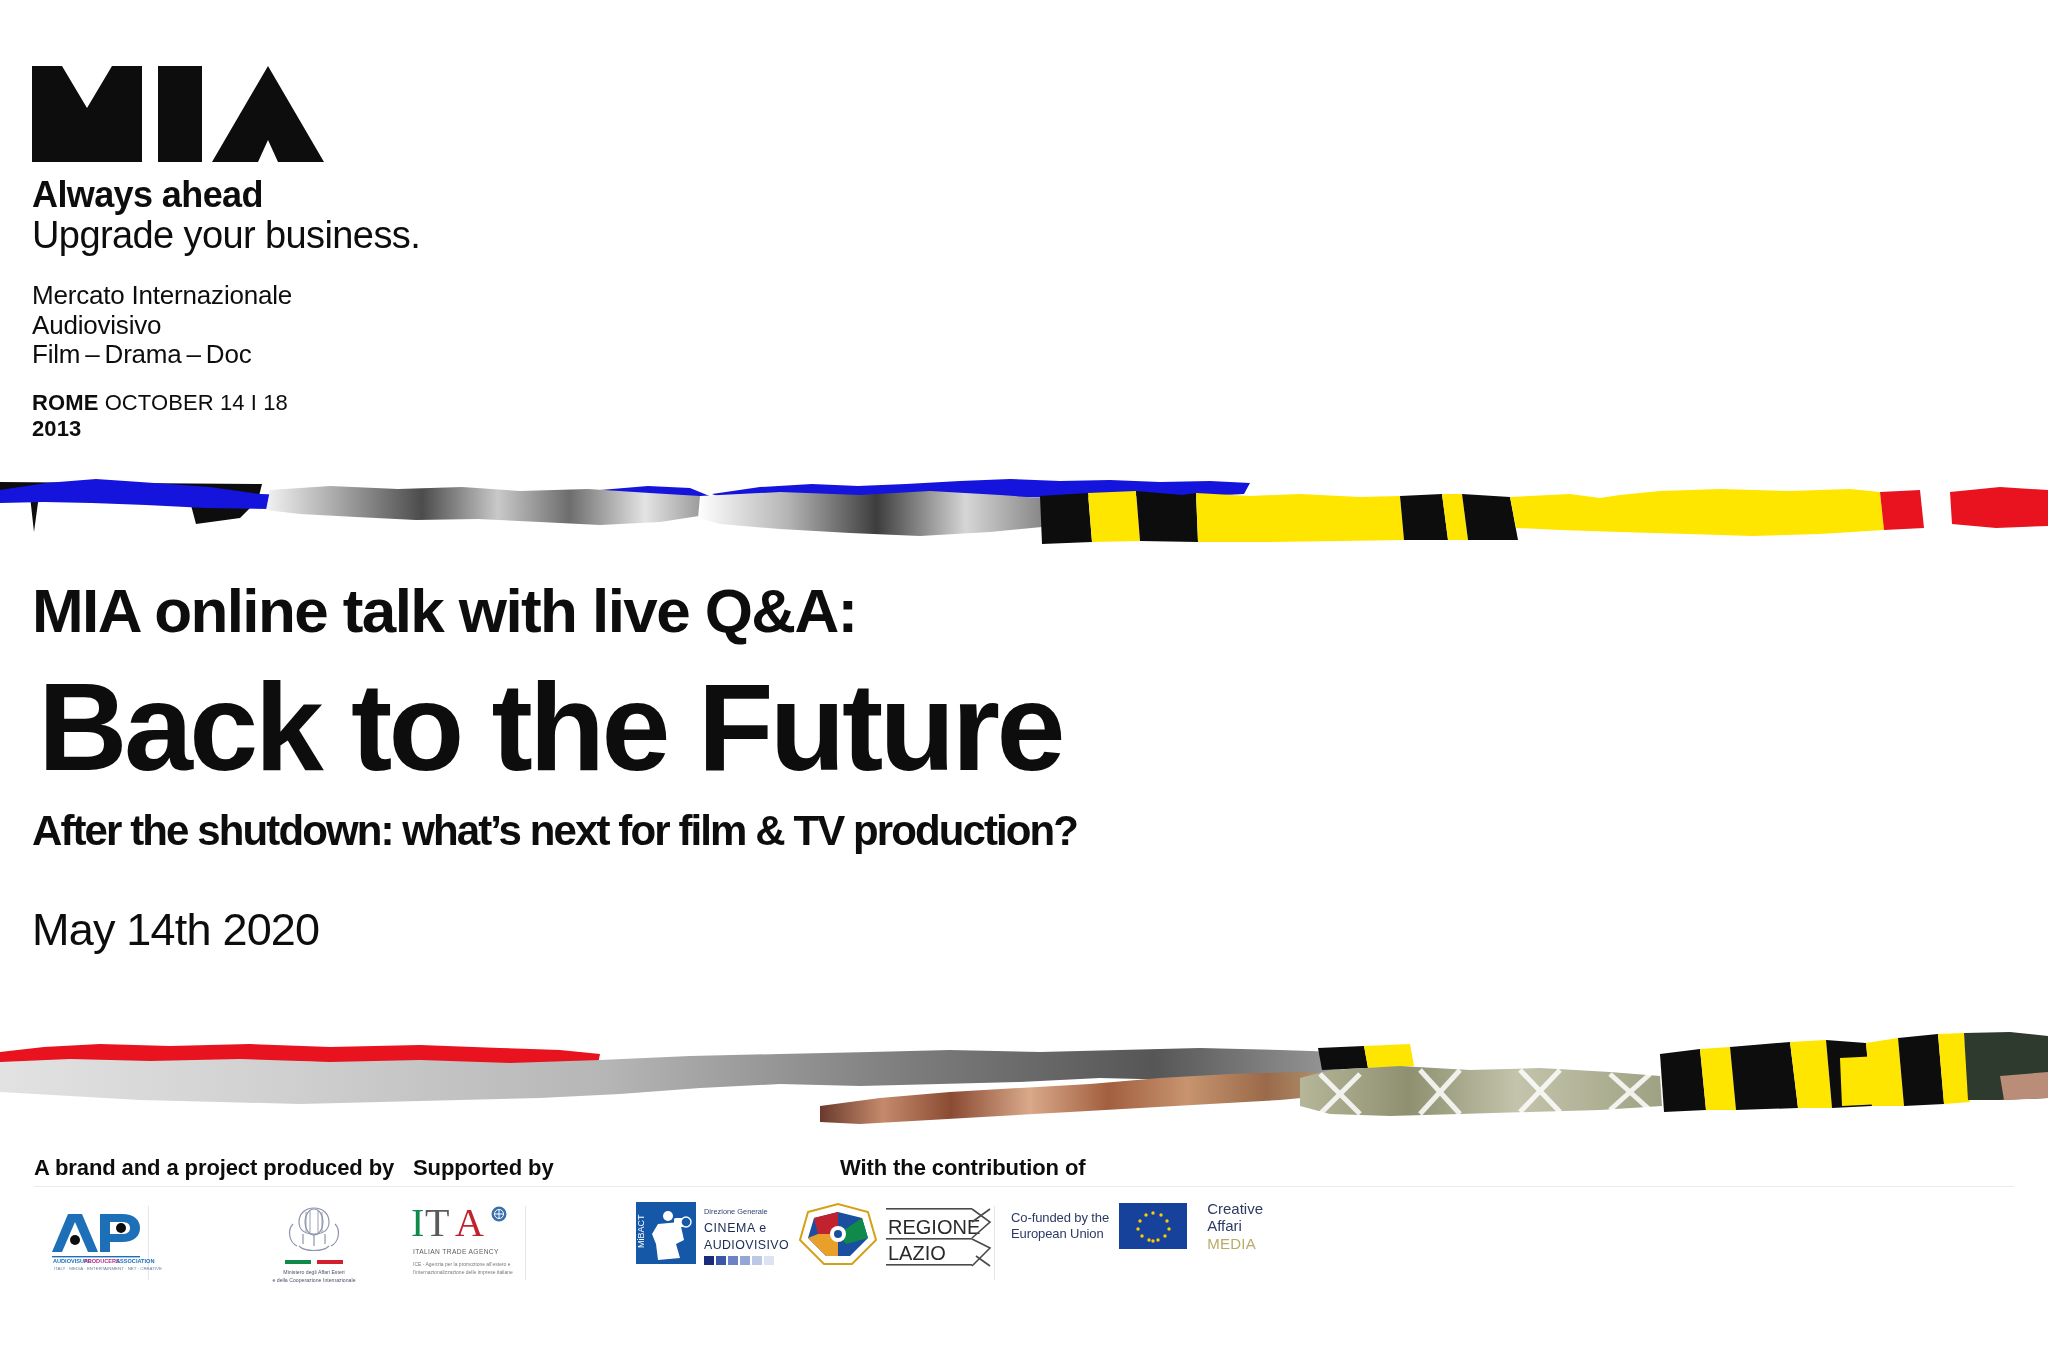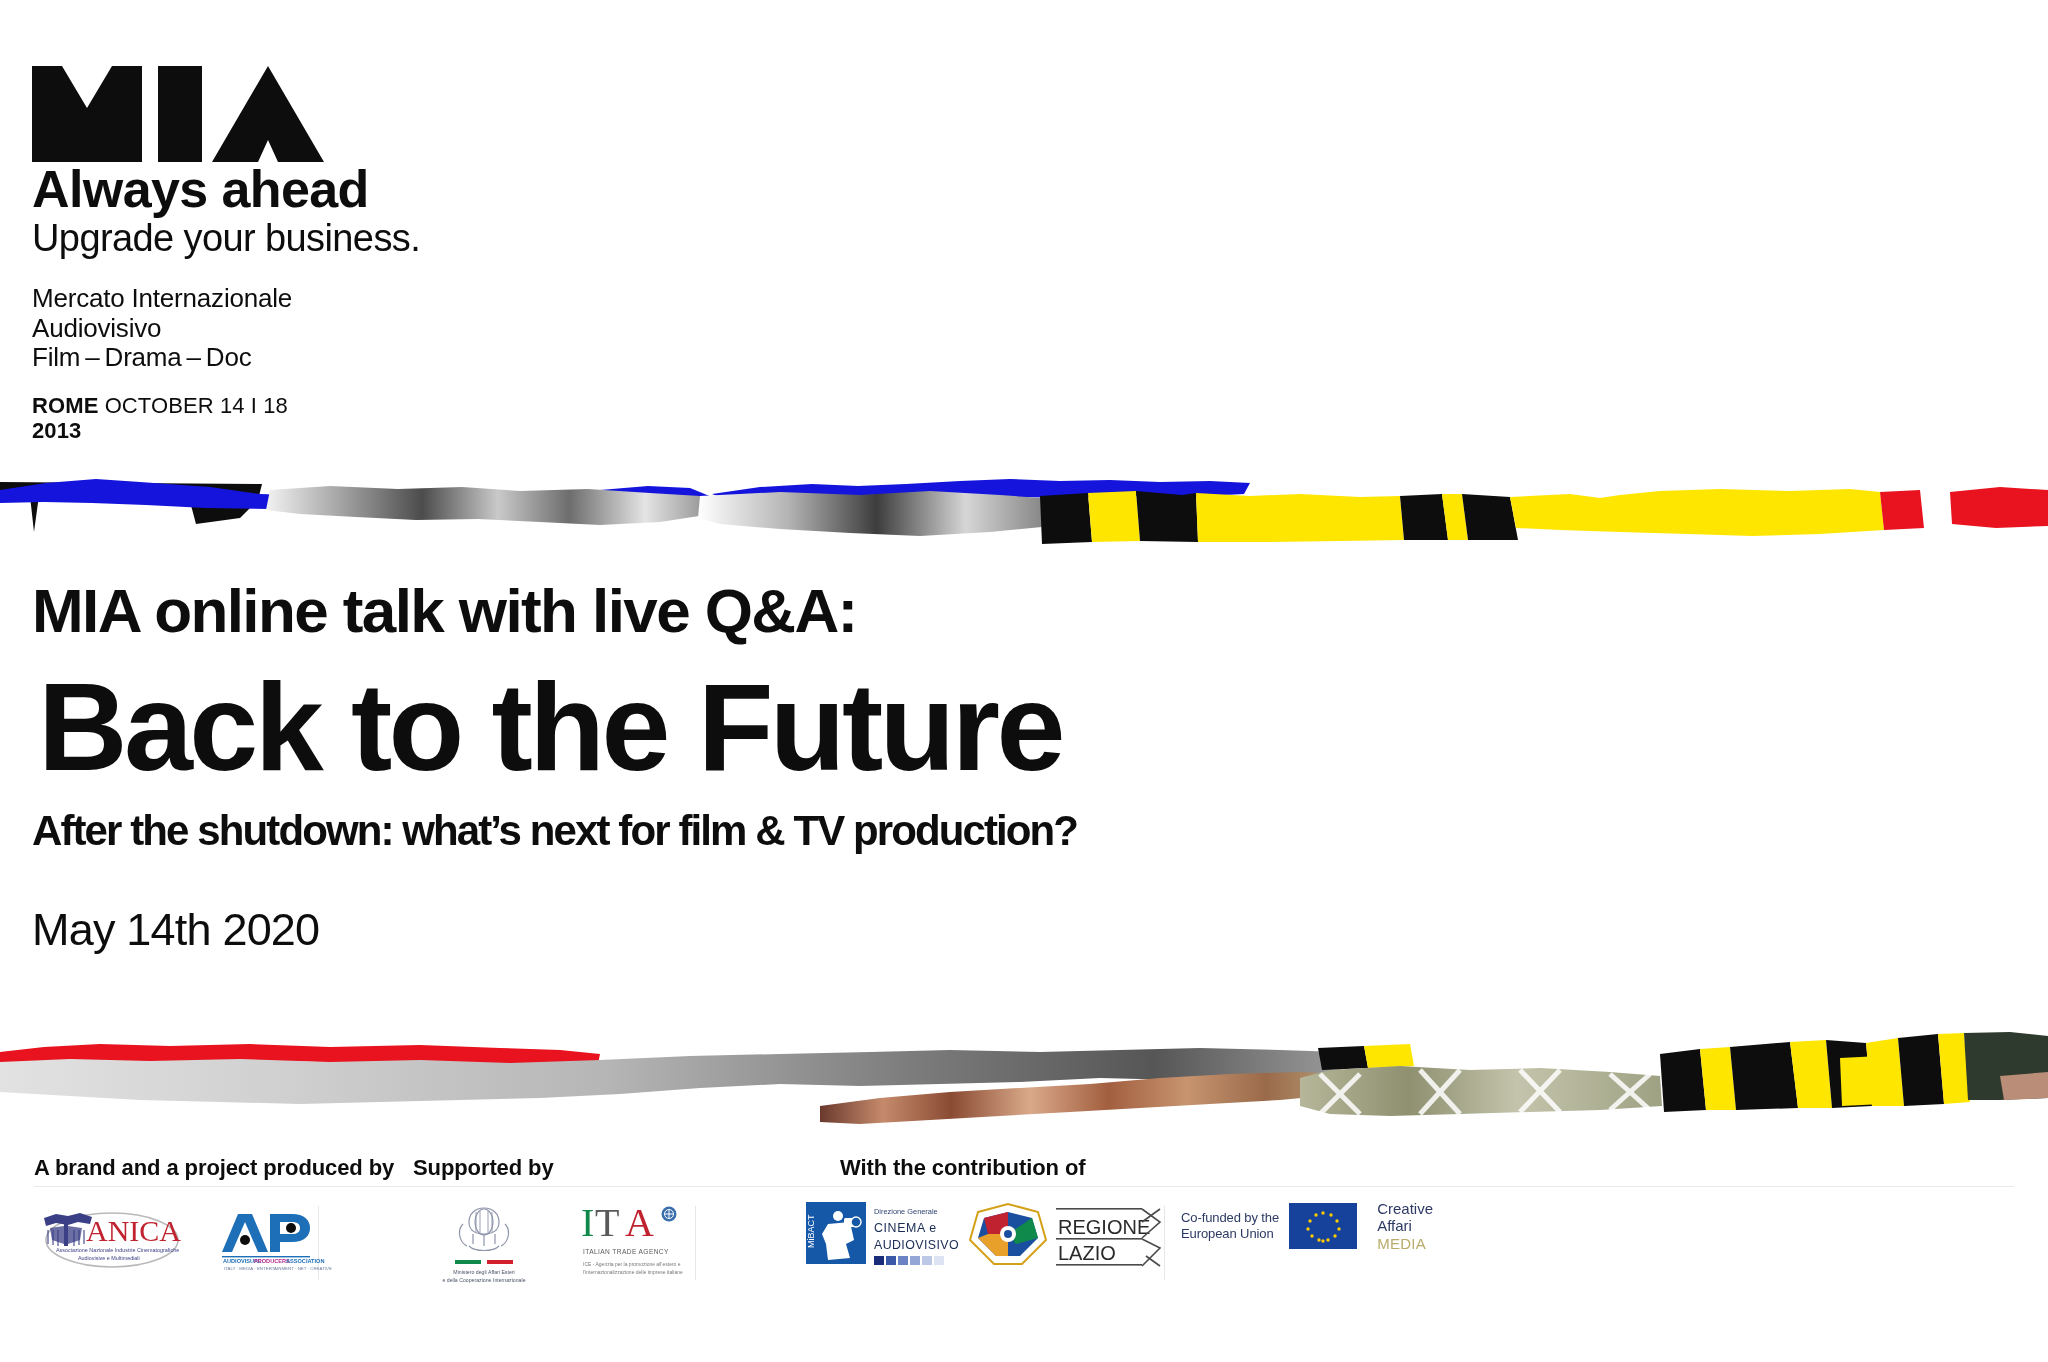--- a/index.html
+++ b/index.html
@@ -22,24 +22,25 @@
     left: 32px;
     top: 66px;
     width: 440px;
   }
   .mia-logo {
     display: block;
     width: 292px;
     height: 96px;
   }
   .brand-tag {
-    font-size: 52px;
+    font-size: 36px;
     font-weight: 700;
     letter-spacing: -0.6px;
     line-height: 1.06;
+    margin-top: 14px;
     white-space: nowrap;
   }
   .brand-sub {
     font-size: 38px;
     font-weight: 400;
     letter-spacing: -0.6px;
     line-height: 1.06;
     margin-top: 1px;
     white-space: nowrap;
   }
@@ -358,37 +359,20 @@
 
   <div class="footer-labels">
     <span class="lbl-a">A brand and a project produced by</span>
     <span class="lbl-b">Supported by</span>
     <span class="lbl-c">With the contribution of</span>
   </div>
   <div class="footer-rule"></div>
 
   <div class="logos">
 
-    <div class="logo-cell">
-      <svg class="anica" viewBox="0 0 170 72" aria-hidden="true">
-        <ellipse cx="78" cy="40" rx="66" ry="27" fill="none" stroke="#b9b9b9" stroke-width="1.6"></ellipse>
-        <g fill="#3a3f86">
-          <path d="M10 18 L22 14 L34 16 L46 13 L58 17 L56 24 L44 22 L34 25 L22 23 L12 26 Z"></path>
-          <rect x="30" y="24" width="4" height="22"></rect>
-          <path d="M16 28 L30 26 L30 44 L18 40 Z" opacity="0.75"></path>
-          <path d="M48 28 L34 26 L34 44 L46 40 Z" opacity="0.75"></path>
-          <g stroke="#3a3f86" stroke-width="1.1" fill="none">
-            <path d="M14 30 L14 44 M19 30 L19 45 M24 30 L24 46 M40 30 L40 46 M45 30 L45 45 M50 30 L50 44"></path>
-          </g>
-        </g>
-        <text x="52" y="41" font-family="Liberation Serif, serif" font-size="30" fill="#c0232f" letter-spacing="0">ANICA</text>
-        <text x="22" y="52" font-family="Liberation Sans, sans-serif" font-size="5.4" fill="#3a3f86">Associazione Nazionale Industrie Cinematografiche</text>
-        <text x="44" y="60" font-family="Liberation Sans, sans-serif" font-size="5.4" fill="#3a3f86">Audiovisive e Multimediali</text>
-      </svg>
-    </div>
 
     <div class="logo-cell">
       <svg class="apa" viewBox="0 0 100 72" aria-hidden="true">
         <g fill="#1d6fb8">
           <path d="M4 52 L20 14 L34 14 L50 52 L40 52 L27 22 L14 52 Z"></path>
           <path d="M52 14 L74 14 C86 14 92 20 92 28 C92 36 86 42 74 42 L62 42 L62 52 L52 52 Z"></path>
           <path d="M62 22 L74 22 C79 22 82 24 82 28 C82 32 79 34 74 34 L62 34 Z" fill="#ffffff"></path>
         </g>
         <circle cx="27" cy="40" r="5" fill="#0d0d0d"></circle>
         <circle cx="73" cy="28" r="5" fill="#0d0d0d"></circle>

